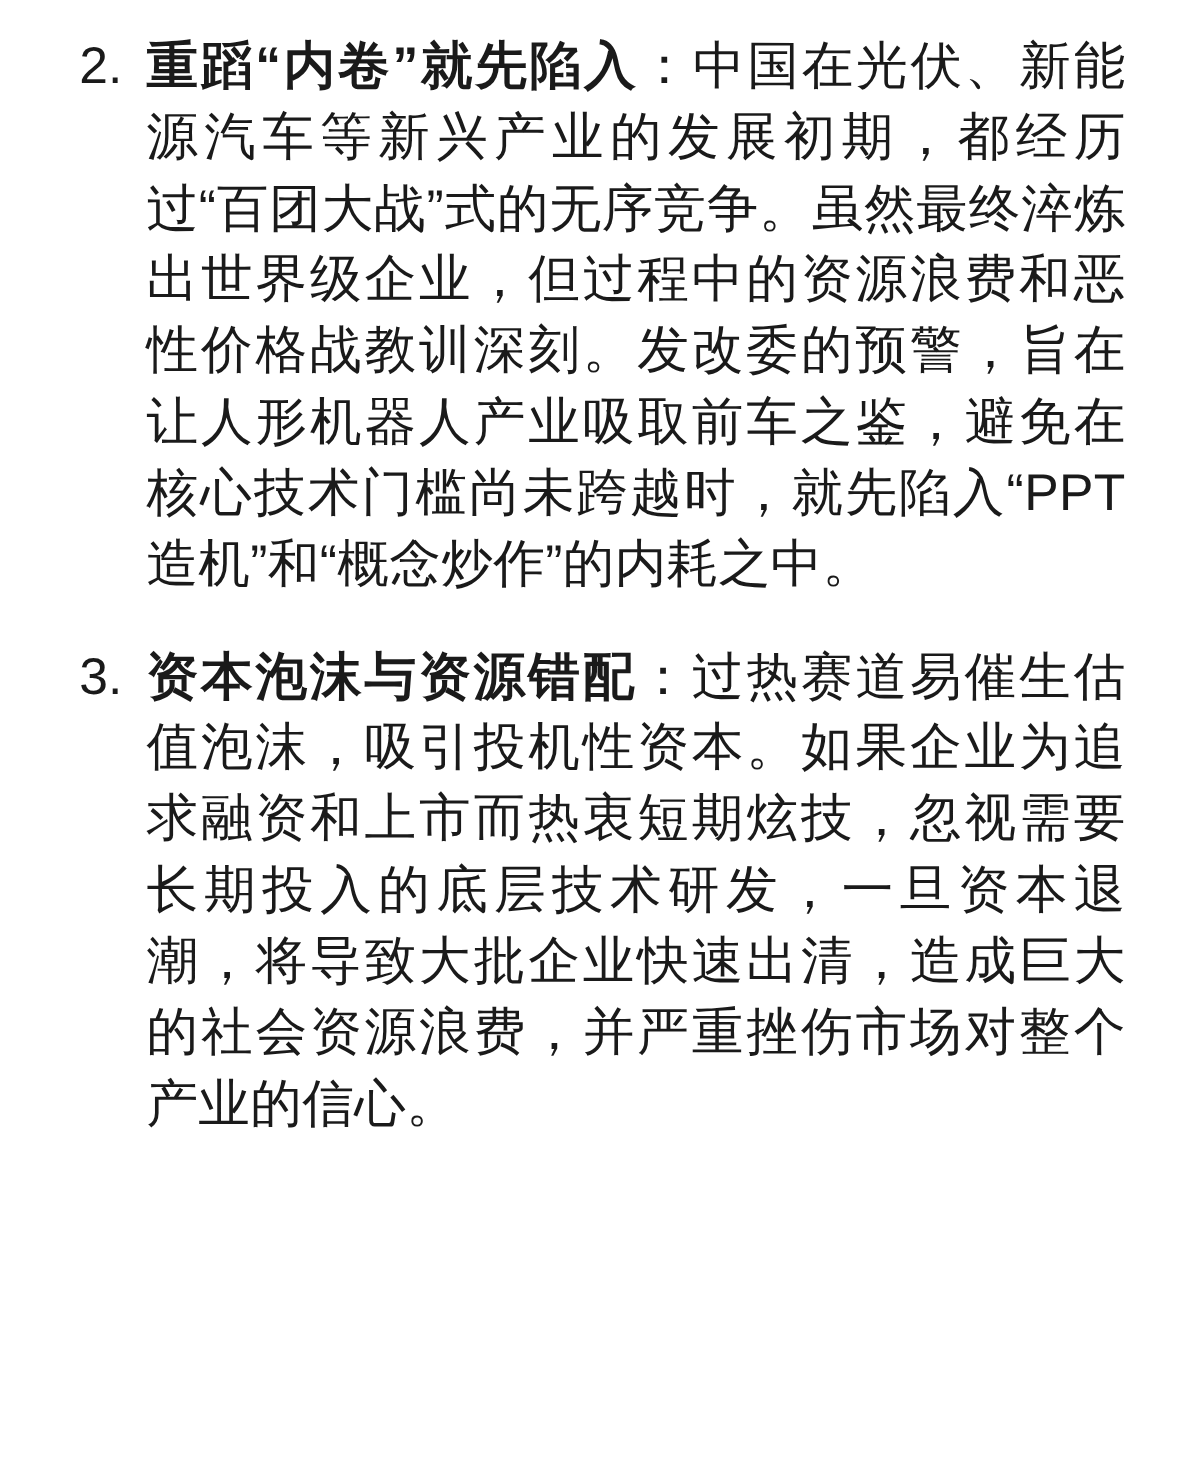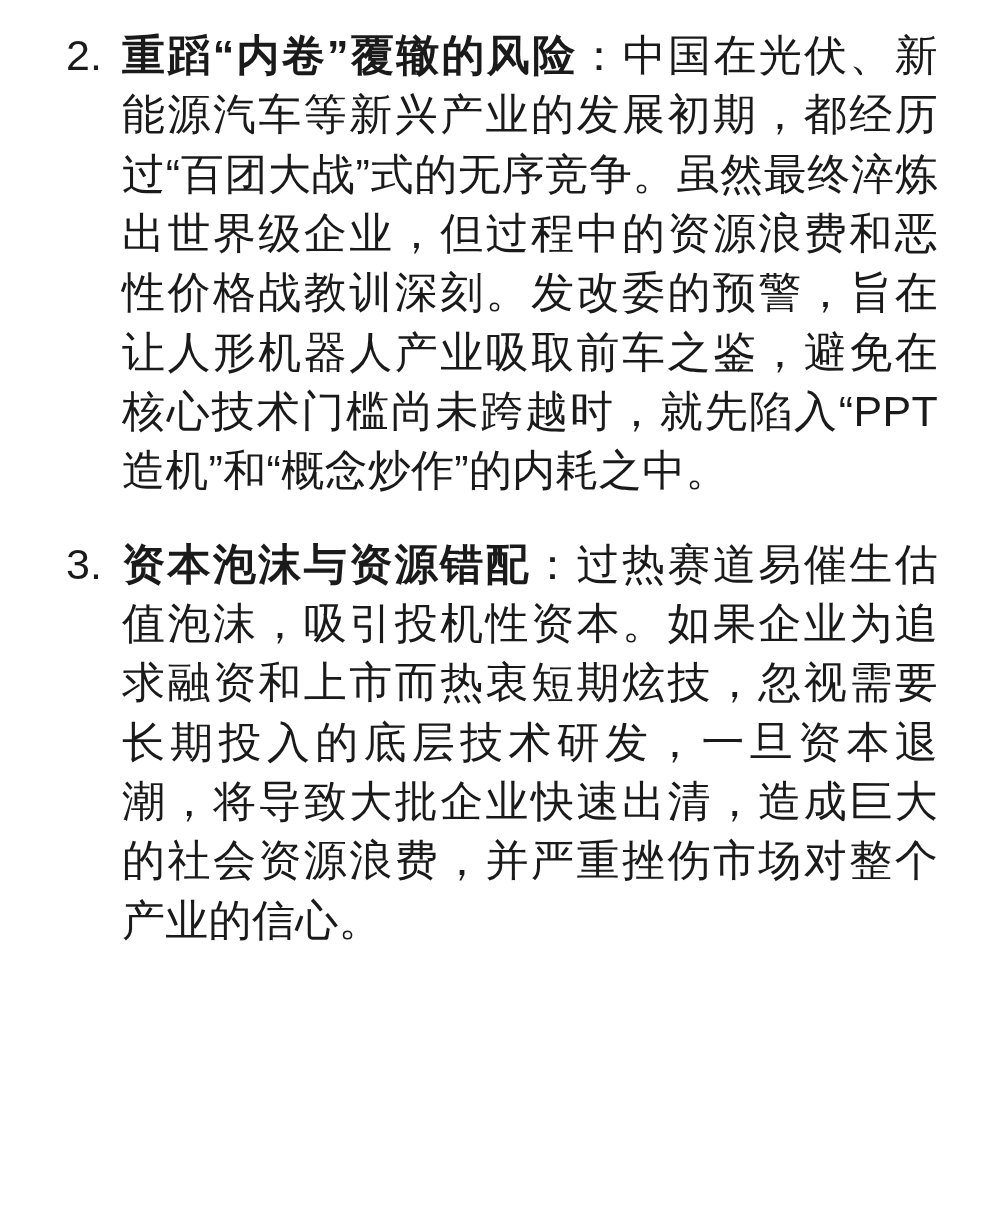--- a/index.html
+++ b/index.html
@@ -60,21 +60,21 @@
 </style>
 </head>
 <body>
 
 <div class="doc">
   <ol class="list">
 
     <li class="list-item">
       <div class="marker">2.</div>
       <div class="content">
-        <span class="lead">重蹈“内卷”覆辙的风险</span><span class="body-text">：</span><span class="body-text">中国在光伏、新能源汽车等新兴产业的发展初期，都经历过“百团大战”式的无序竞争。虽然最终淬炼出世界级企业，但过程中的资源浪费和恶性价格战教训深刻。发改委的预警，旨在让人形机器人产业吸取前车之鉴，避免在核心技术门槛尚未跨越时，就先陷入“PPT造机”和“概念炒作”的内耗之中。</span>
+        <span class="lead">重蹈“内卷”就先陷入</span><span class="body-text">：</span><span class="body-text">中国在光伏、新能源汽车等新兴产业的发展初期，都经历过“百团大战”式的无序竞争。虽然最终淬炼出世界级企业，但过程中的资源浪费和恶性价格战教训深刻。发改委的预警，旨在让人形机器人产业吸取前车之鉴，避免在核心技术门槛尚未跨越时，就先陷入“PPT造机”和“概念炒作”的内耗之中。</span>
       </div>
     </li>
 
     <li class="list-item">
       <div class="marker">3.</div>
       <div class="content">
         <span class="lead">资本泡沫与资源错配</span><span class="body-text">：</span><span class="body-text">过热赛道易催生估值泡沫，吸引投机性资本。如果企业为追求融资和上市而热衷短期炫技，忽视需要长期投入的底层技术研发，一旦资本退潮，将导致大批企业快速出清，造成巨大的社会资源浪费，并严重挫伤市场对整个产业的信心。</span>
       </div>
     </li>
 

